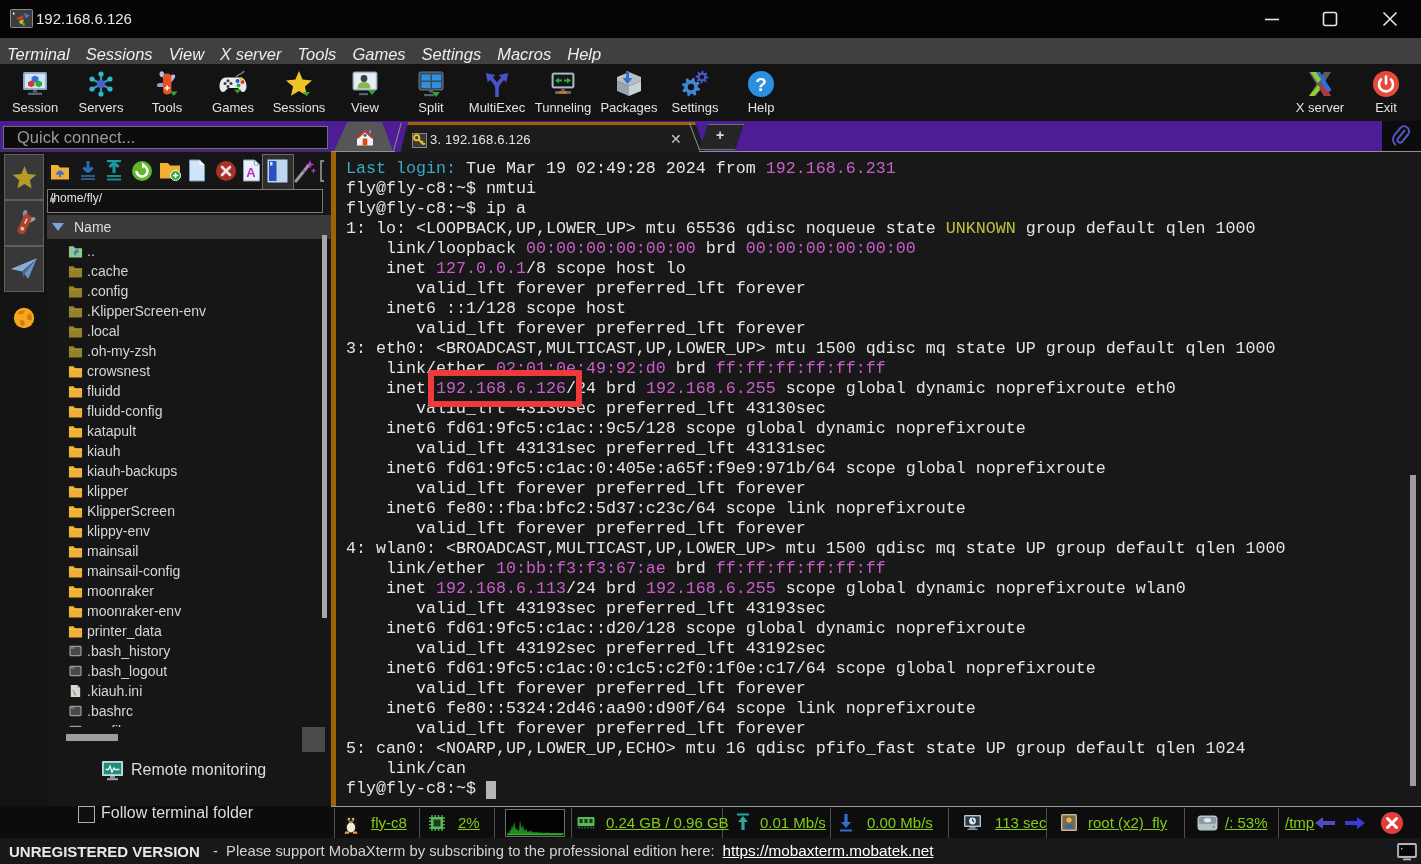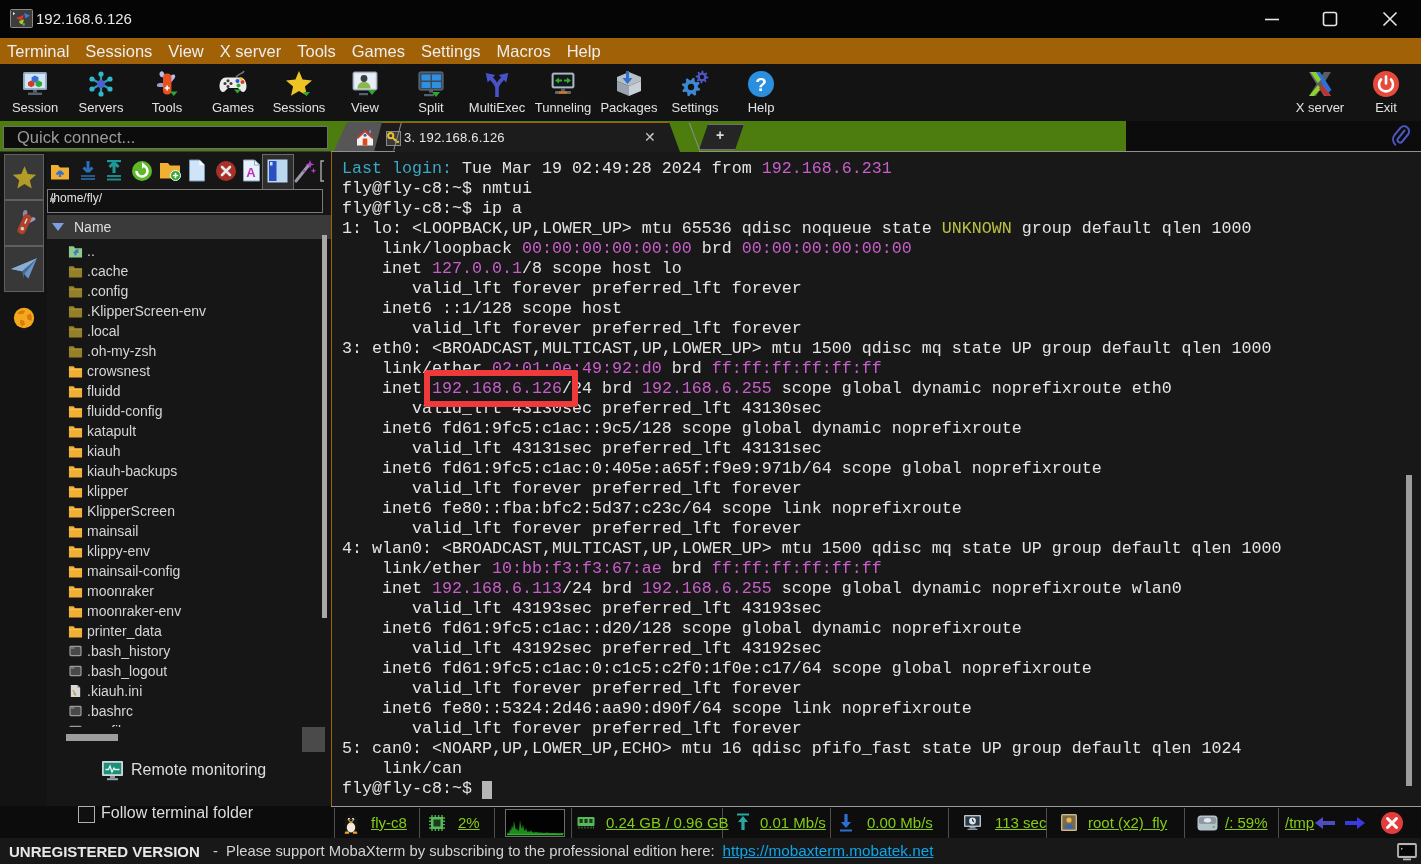--- a/index.html
+++ b/index.html
@@ -4,37 +4,37 @@
 html,body{margin:0;padding:0;background:#000;}
 #win{position:relative;width:1421px;height:864px;background:#0c0c0c;overflow:hidden;
   font-family:"Liberation Sans",sans-serif;}
 .abs{position:absolute;}
 
 #titlebar{left:0;top:0;width:1421px;height:38px;background:#050505;}
 #title{left:36px;top:10px;font-size:15px;color:#e9e9e9;}
 
 .winbtn{top:11px;width:16px;height:16px;}
 
-#menubar{left:0;top:38px;width:1421px;height:26px;background:#a16207;display:flex;align-items:center;}
+#menubar{left:0;top:38px;width:1421px;height:26px;background:#404040;display:flex;align-items:flex-end;font-style:italic;}
 #menubar span{font-size:16.5px;color:#ededed;padding:0 8px;}
 #menubar{padding-left:0px;}
 
 #toolbar{left:0;top:64px;width:1421px;height:57px;background:#131313;}
 .tbi{position:absolute;top:4px;width:66px;height:52px;text-align:center;}
 .tbi svg{display:block;margin:2px auto 0;}
 .tbi .lbl{font-size:13px;color:#e2e2e2;margin-top:3px;line-height:13px;}
 
-#qcrow{left:0;top:121px;width:1126px;height:31px;background:#4d7c0f;}
+#qcrow{left:0;top:121px;width:1382px;height:31px;background:#4c1d95;}
 #qc{position:absolute;left:3px;top:5px;width:323px;height:21px;background:#0c0c0c;border:1px solid #707070;}
 #qc span{position:absolute;left:13px;top:1px;font-size:16.5px;color:#9b9b9b;}
 #topline{position:absolute;left:331px;top:30px;width:64px;height:1px;background:#909090;}#topline3{position:absolute;left:699px;top:30px;width:722px;height:1px;background:#909090;}
 #topline2{position:absolute;left:0px;top:30px;width:331px;height:1px;background:#3a3a3a;}
 .tab{position:absolute;top:1px;height:29px;}
 #tabhome{left:334px;width:59px;background:#565656;clip-path:polygon(13px 0,17px 0,calc(100% - 11px) 0,100% 100%,0 100%);border-radius:6px 6px 0 0;}
-#tabactive{left:374px;width:306px;background:#1c1c1c;border-top:1px solid #a16207;clip-path:polygon(8px 0,calc(100% - 11px) 0,100% 100%,0 100%);}
+#tabactive{left:400px;width:306px;background:#1c1c1c;border-top:3px solid #a16207;clip-path:polygon(8px 0,calc(100% - 11px) 0,100% 100%,0 100%);}
 #tabactive .txt{position:absolute;left:30px;top:7px;font-size:13px;color:#e6e6e6;letter-spacing:.2px;}
 #tabactive .x{position:absolute;left:270px;top:6px;font-size:14px;color:#c9c9c9;}
 #tabplus{left:699px;top:3px;height:24px;width:43px;background:#252525;border:1px solid #6f6f6f;clip-path:polygon(9px 0,100% 0,calc(100% - 9px) 100%,0 100%);}
 #tabplus span{position:absolute;left:16px;top:2px;font-size:14px;color:#dcdcdc;font-weight:bold;}
 
 #content{left:0;top:152px;width:1421px;height:654px;background:#131313;}
 
 .stab{position:absolute;left:4px;width:40px;height:46px;background:#383838;border:1px solid #5f5f5f;display:flex;align-items:center;justify-content:center;box-sizing:border-box;}
 
 #sidebar{position:absolute;left:47px;top:0;width:284px;height:654px;background:#161616;}
@@ -50,35 +50,35 @@
 .row svg{margin-right:4px;flex:none;width:15px;}
 #vthumb{position:absolute;left:275px;top:83px;width:5px;height:383px;background:#a8a8a8;}
 #hscroll{position:absolute;left:19px;top:582px;width:52px;height:7px;background:#9d9d9d;}
 #corner{position:absolute;left:255px;top:575px;width:23px;height:25px;background:#4a4a4a;}
 #remote{position:absolute;left:54px;top:608px;width:230px;height:24px;}
 #remote span{position:absolute;left:30px;top:1px;font-size:16px;color:#dcdcdc;}
 #follow{position:absolute;left:31px;top:653px;}
 #follow .box{position:absolute;left:0;top:1px;width:15px;height:15px;background:#101010;border:1px solid #b0b0b0;}
 #follow span{position:absolute;left:23px;top:-1px;font-size:16px;color:#dcdcdc;white-space:nowrap;}
 
-#term{position:absolute;left:331px;top:0;width:1090px;height:654px;background:#181818;border-left:1px solid #a16207;box-sizing:border-box;}
+#term{position:absolute;left:331px;top:0;width:1090px;height:654px;background:#181818;border-left:5px solid #a16207;box-sizing:border-box;}
 #tpre{position:absolute;left:10px;top:7px;margin:0;font-family:"Liberation Mono",monospace;font-size:16.67px;line-height:20px;color:#e4e4e4;}
 .m{color:#c95ecb;} .c{color:#38a9c6;} .y{color:#bdc13f;}
 #cursor{position:absolute;left:150px;top:629px;width:10px;height:18px;background:#b5b5b5;}
 #redbox{position:absolute;left:92px;top:218px;width:154px;height:37px;border:6px solid #ee3a3a;border-radius:3px;box-sizing:border-box;}
 #tscroll{position:absolute;left:1074px;top:323px;width:6px;height:311px;background:#9c9c9c;}
 
 #statusbar{left:331px;top:806px;width:1090px;height:31px;background:#0d0d0d;border-top:1px solid #9a9a9a;}
 .sep{position:absolute;top:1px;height:30px;width:1px;background:#4e4e4e;}
 #statusbar .t{font-size:15px;color:#84cc16;text-decoration:underline;}
 
 #bottombar{left:0;top:838px;width:1421px;height:26px;background:#181818;display:flex;align-items:center;}
 #bottombar .b1{font-weight:bold;font-size:15px;color:#e8e8e8;margin-left:9px;}
 #bottombar .b2{font-size:14.8px;color:#d2d2d2;margin-left:13px;}
-#bottombar .b3{font-size:15.3px;color:#0ea5e9;text-decoration:underline;margin-left:8px;}
+#bottombar .b3{font-size:15.3px;color:#ffffff;text-decoration:underline;margin-left:8px;}
 </style></head>
 <body>
 <div id="win">
 <svg width="0" height="0" style="position:absolute">
   <defs>
     <symbol id="sfy" viewBox="0 0 16 14">
           <path d="M1 2 h5 l1.5 2 H15 v10 H1 z" fill="#f0b033"></path>
           <path d="M1 4.5 H15 V6 H1 z" fill="#f7c34f"></path>
         </symbol>
     <symbol id="sfo" viewBox="0 0 16 14">
@@ -446,24 +446,24 @@
               <use href="#sfy"></use>
             </svg>kiauh-backups</div>
         <div class="row"><svg width="16" height="14">
               <use href="#sfy"></use>
             </svg>klipper</div>
         <div class="row"><svg width="16" height="14">
               <use href="#sfy"></use>
             </svg>KlipperScreen</div>
         <div class="row"><svg width="16" height="14">
               <use href="#sfy"></use>
+            </svg>klippy-env</div>
+        <div class="row"><svg width="16" height="14">
+              <use href="#sfy"></use>
             </svg>mainsail</div>
-        <div class="row"><svg width="16" height="14">
-              <use href="#sfy"></use>
-            </svg>klippy-env</div>
         <div class="row"><svg width="16" height="14">
               <use href="#sfy"></use>
             </svg>mainsail-config</div>
         <div class="row"><svg width="16" height="14">
               <use href="#sfy"></use>
             </svg>moonraker</div>
         <div class="row"><svg width="16" height="14">
               <use href="#sfy"></use>
             </svg>moonraker-env</div>
         <div class="row"><svg width="16" height="14">
@@ -609,21 +609,21 @@
       <circle cx="9" cy="7" r="2.6" fill="#e8b84a"></circle>
       <path d="M4.5 15.5 c0-3 2-4.5 4.5-4.5 s4.5 1.5 4.5 4.5 z" fill="#3a66b0"></path>
     </svg>
     <span class="t abs" style="left:757px;top:7px">root (x2)&nbsp;&nbsp;fly</span>
     <svg class="abs" style="left:866px;top:8px" width="21" height="16" viewBox="0 0 21 16">
       <rect x="0.5" y="0.5" width="20" height="15" rx="3.5" fill="#b7c3cb"></rect>
       <rect x="1.8" y="2" width="17.4" height="7" rx="2.5" fill="#8d9aa3"></rect>
       <ellipse cx="10.5" cy="5.3" rx="3.6" ry="2.2" fill="#dfe8ee"></ellipse>
       <circle cx="16.8" cy="12" r="1.2" fill="#6fae6f"></circle>
     </svg>
-    <span class="t abs" style="left:894px;top:7px">/: 59%</span>
+    <span class="t abs" style="left:894px;top:7px">/: 53%</span>
     <span class="t abs" style="left:954px;top:7px">/tmp</span>
     <svg class="abs" style="left:981px;top:8px" width="26" height="16" viewBox="0 0 26 16">
       <path d="M11 2 L3 8 l8 6 V10 h12 V6 H11 z" fill="#4d4dc0"></path>
     </svg>
     <svg class="abs" style="left:1011px;top:8px" width="26" height="16" viewBox="0 0 26 16">
       <path d="M15 2 l8 6 -8 6 V10 H3 V6 h12 z" fill="#3a3ae0"></path>
     </svg>
     <svg class="abs" style="left:1049px;top:4px" width="24" height="24" viewBox="0 0 24 24">
       <circle cx="12" cy="12" r="11" fill="#e23c3c"></circle>
       <path d="M7.5 7.5 L16.5 16.5 M16.5 7.5 L7.5 16.5" stroke="#fff" stroke-width="3" stroke-linecap="round"></path>

